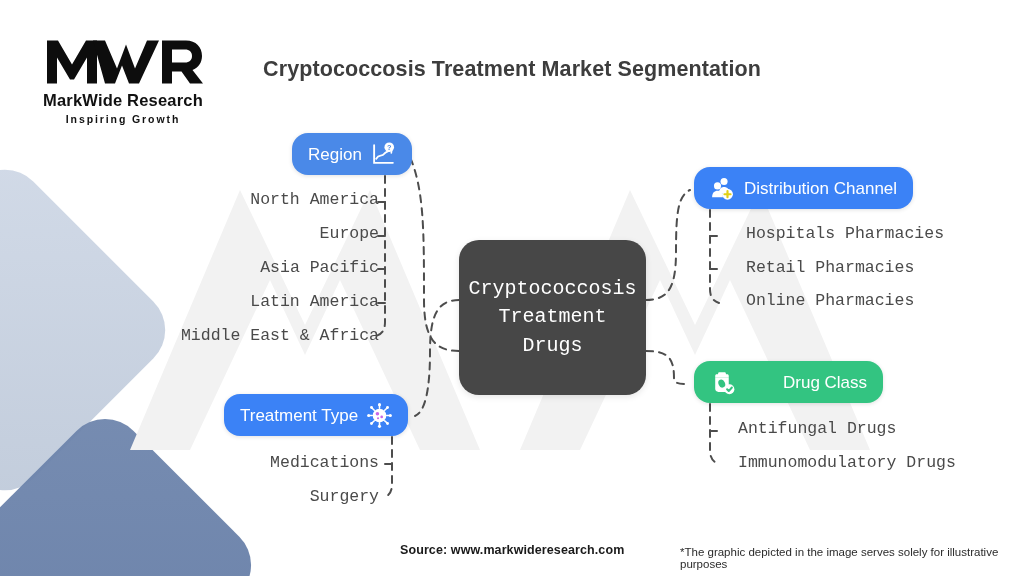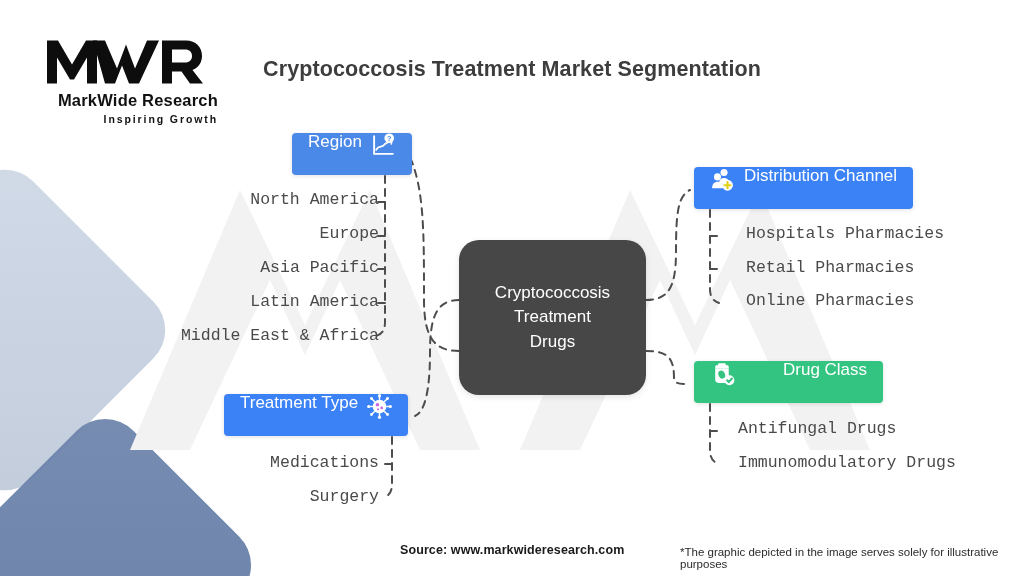--- a/index.html
+++ b/index.html
@@ -46,21 +46,21 @@
     width: 860px; height: 330px;
     opacity: 1;
   }
   .watermark svg { width: 100%; height: 100%; }
 
   
   .logo {
     position: absolute;
     left: 28px; top: 32px;
     width: 190px; height: 92px;
-    text-align: right;
+    text-align: center;
   }
   .logo-mark { width: 160px; height: 58px; display: block; margin: 0 auto; }
   .logo-name {
     font-size: 16.5px; font-weight: bold; color: #111;
     letter-spacing: .2px; margin-top: 1px;
   }
   .logo-tag {
     font-size: 10.5px; font-weight: bold; color: #111;
     letter-spacing: 1.9px; margin-top: 3px;
   }
@@ -88,35 +88,36 @@
     width: 187px; height: 155px;
     background: #474747;
     border-radius: 20px;
     display: flex;
     align-items: center;
     justify-content: center;
     box-shadow: 0 2px 6px rgba(0,0,0,.10);
   }
   .center-node .label {
     color: #ffffff;
-    font-size: 17px;
+    font-size: 20px;
     line-height: 1.42;
     text-align: center;
     padding: 0 12px;
+    font-family: Liberation Mono, monospace;
   }
 
   
   .badge {
     position: absolute;
     display: flex;
-    align-items: flex-start;
+    align-items: center;
     gap: 9px;
     padding: 0 16px;
     height: 42px;
-    border-radius: 4px;
+    border-radius: 16px;
     color: #ffffff;
     font-size: 17px;
     white-space: nowrap;
     box-shadow: 0 1px 4px rgba(0,0,0,.12);
   }
   .badge .bicon { width: 25px; height: 25px; display: block; flex: 0 0 auto; }
   .badge .btext { line-height: 1; }
 
   .badge.region            { left: 292px; top: 133px; background: #4a89e8; }
   .badge.treatment         { left: 224px; top: 394px; background: #3b82f6; }

